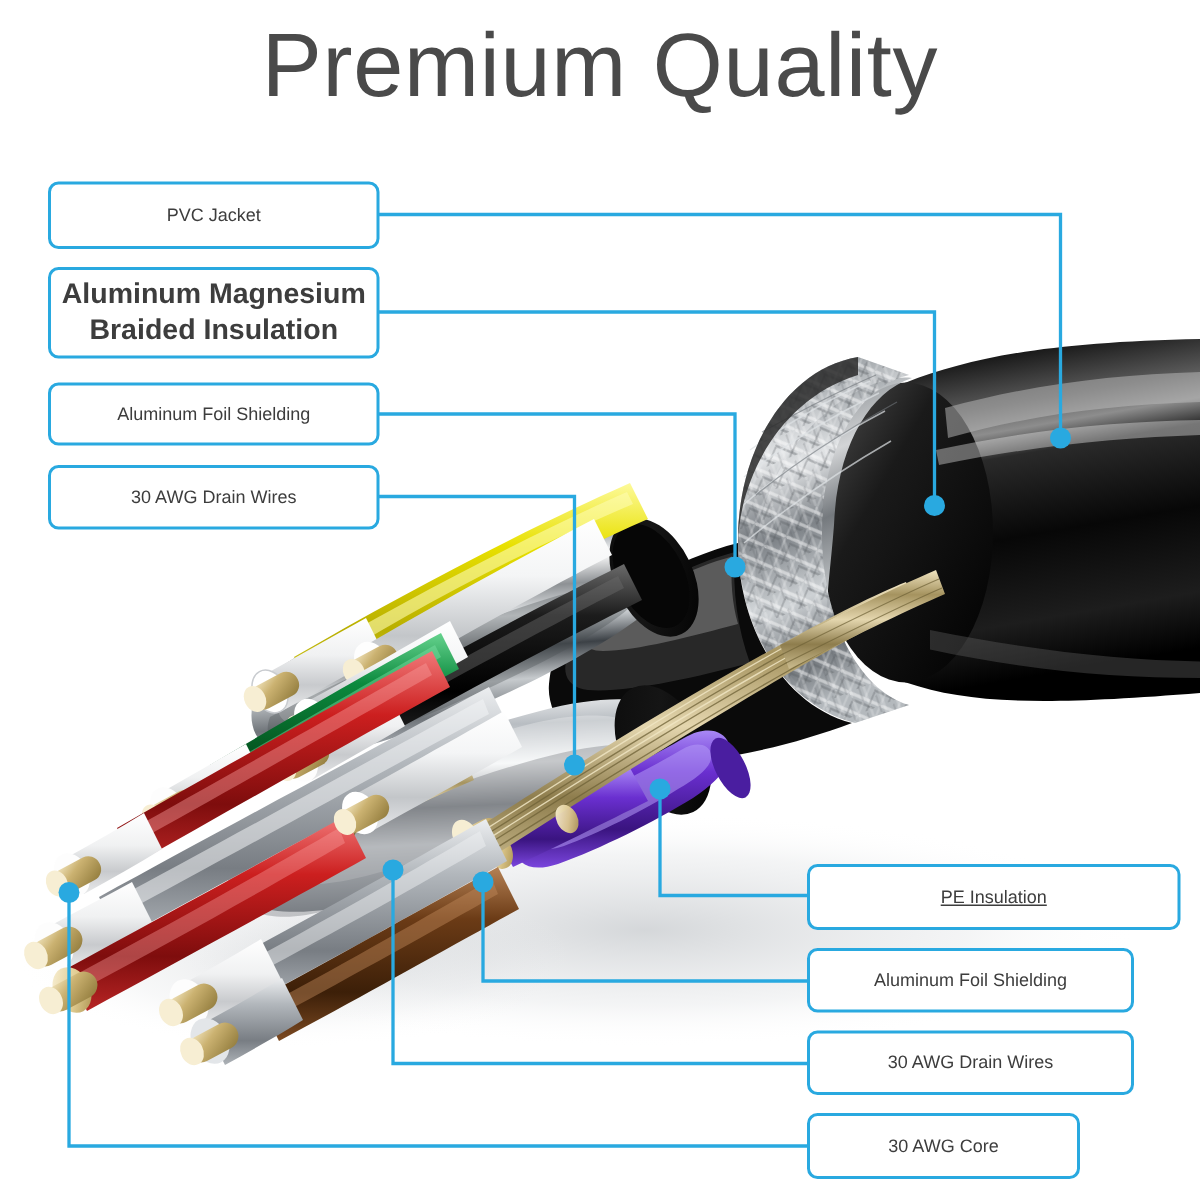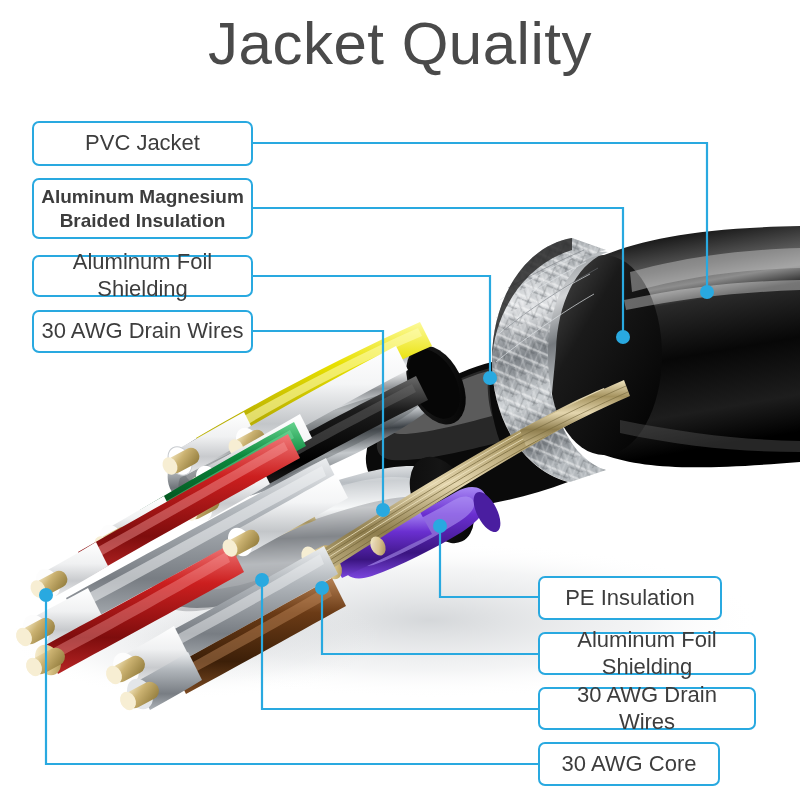--- a/index.html
+++ b/index.html
@@ -32,46 +32,46 @@
     position:absolute;
     box-sizing:border-box;
     border:2px solid #29a9e0;
     border-radius:7px;
     background:#ffffff;
     color:#3d3d3d;
     display:flex;
     align-items:center;
     justify-content:center;
     text-align:center;
-    font-size:22px;
+    font-size:12px;
     line-height:1.22;
     padding:2px 6px;
     z-index:40;
   }
   .callout-box.two-line{font-size:19px;font-weight:bold;}
 
   .lbl-pvc      {left:32px; top:121px; width:221px; height:45px;}
   .lbl-braid    {left:32px; top:178px; width:221px; height:61px;}
   .lbl-foil-l   {left:32px; top:255px; width:221px; height:42px;}
   .lbl-drain-l  {left:32px; top:310px; width:221px; height:43px;}
 
-  .lbl-pe       {left:538px; top:576px; width:184px; height:44px;}
+  .lbl-pe       {left:538px; top:576px; width:249px; height:44px;text-decoration:underline;}
   .lbl-foil-r   {left:538px; top:632px; width:218px; height:43px;}
   .lbl-drain-r  {left:538px; top:687px; width:218px; height:43px;}
   .lbl-core     {left:538px; top:742px; width:182px; height:44px;}
 
   
   #leaders{position:absolute;left:0;top:0;width:800px;height:800px;z-index:35;pointer-events:none;}
 </style>
 </head>
 <body>
 
 <div id="stage">
 
-  <div id="title">Jacket Quality</div>
+  <div id="title">Premium Quality</div>
 
   <svg id="art" viewBox="0 0 800 800">
     <defs>
 
       <linearGradient id="gJacket" x1="0" y1="0" x2="0.18" y2="1">
         <stop offset="0%" stop-color="#3c3c3c"></stop>
         <stop offset="10%" stop-color="#0c0c0c"></stop>
         <stop offset="26%" stop-color="#5b5b5b"></stop>
         <stop offset="33%" stop-color="#8d8d8d"></stop>
         <stop offset="40%" stop-color="#2a2a2a"></stop>

